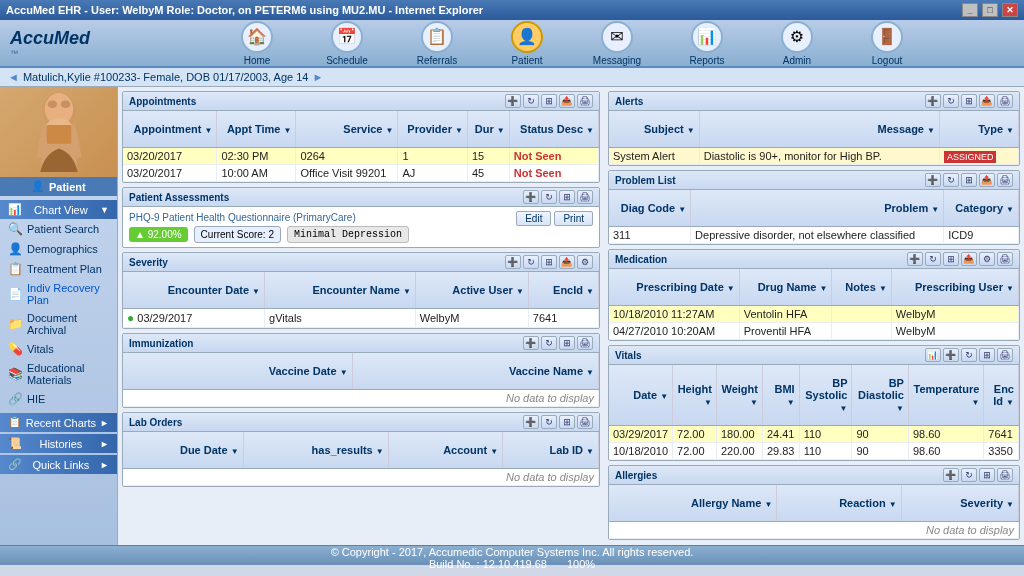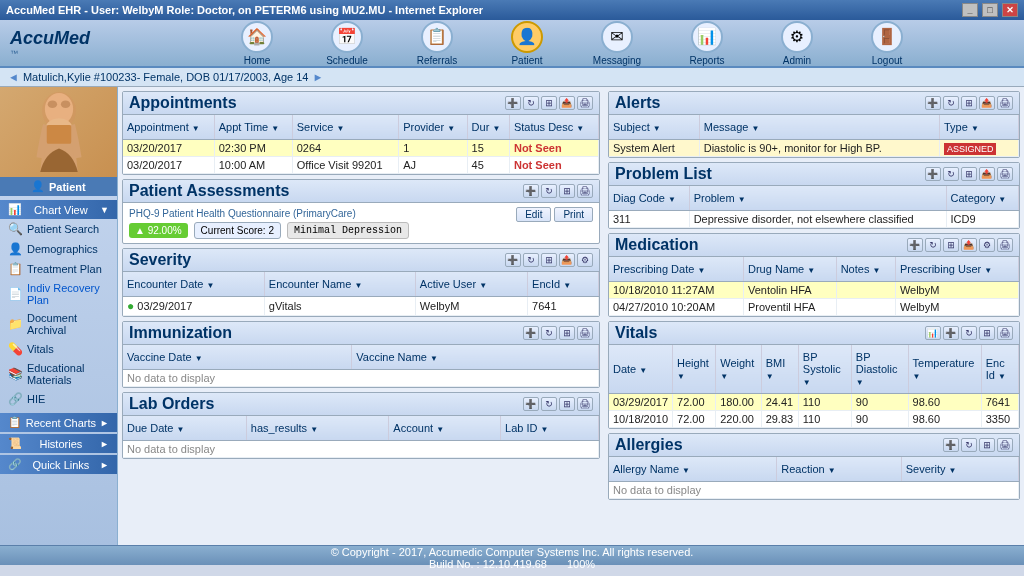--- a/index.html
+++ b/index.html
@@ -153,27 +153,27 @@
       border-radius: 2px;
     }
     .section-header {
       background: linear-gradient(to bottom, #dde8f8, #c8d8f0);
       border-bottom: 1px solid #9ab;
       padding: 2px 6px;
       display: flex;
       align-items: center;
       justify-content: space-between;
     }
-    .section-title { font-weight: bold; color: #003366; font-size: 16px; }
+    .section-title { font-weight: bold; color: #003366; font-size: 10px; }
     .section-icons { display: flex; gap: 2px; }
     .sec-icon { width: 16px; height: 14px; background: linear-gradient(to bottom, #e8f0ff, #c8d8f0); border: 1px solid #9ab; border-radius: 2px; display: flex; align-items: center; justify-content: center; font-size: 9px; cursor: pointer; color: #336; }
 
     
     table { width: 100%; border-collapse: collapse; font-size: 10px; }
-    th { background: linear-gradient(to bottom, #dde8f8, #c8d8f0); border-bottom: 1px solid #9ab; border-right: 1px solid #ccd; padding: 6px 4px; text-align: left; color: #003366; font-weight: normal; cursor: pointer; }
+    th { background: linear-gradient(to bottom, #dde8f8, #c8d8f0); border-bottom: 1px solid #9ab; border-right: 1px solid #ccd; padding: 12px 4px; text-align: right; color: #003366; font-weight: bold; cursor: pointer; }
     th .sort-arrow { font-size: 8px; }
     td { padding: 2px 4px; border-bottom: 1px solid #e8eef4; border-right: 1px solid #e8eef4; color: #222; }
     tr.highlight td { background: #ffffc0; }
     .not-seen { color: #cc3333; font-weight: bold; }
 
     
     .assessment-box { padding: 4px 6px; }
     .phq-label { color: #336699; font-size: 10px; margin-bottom: 3px; }
     .assessment-scores { display: flex; align-items: center; gap: 6px; }
     .score-up { background: #66cc33; color: white; padding: 2px 6px; border-radius: 3px; font-size: 10px; font-weight: normal; }
@@ -193,21 +193,21 @@
       height: 20px;
       display: flex;
       align-items: center;
       padding: 0 8px;
       font-size: 9px;
       justify-content: space-between;
       border-top: 1px solid #5a7faa;
       flex-direction: column;
     }
 
-    .no-data { color: #888; text-align: left; }
+    .no-data { color: #888; text-align: right; font-style: italic; }
 
     .green-dot { color: #33aa33; font-size: 12px; }
   </style>
 </head>
 <body>
 
 <div class="title-bar">
   <span>AccuMed EHR - User: WelbyM Role: Doctor, on PETERM6 using MU2.MU - Internet Explorer</span>
   <div class="title-bar-controls">
     <div class="title-btn">_</div>

